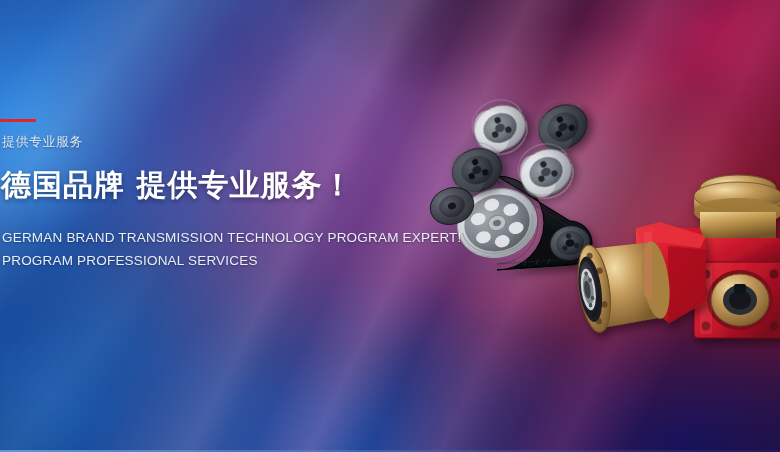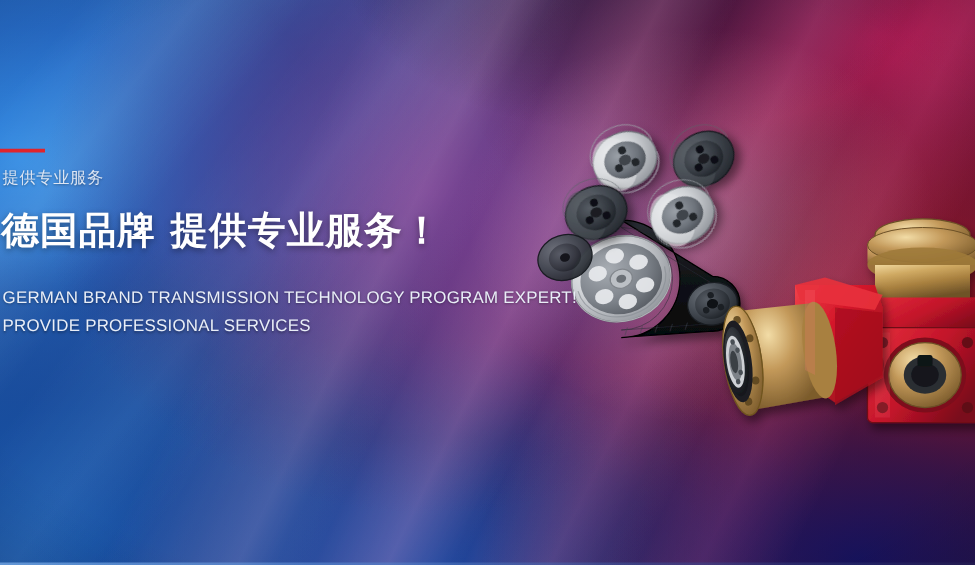--- a/index.html
+++ b/index.html
@@ -405,16 +405,16 @@
     </svg>
   </div>
 
   <div class="bottom-line"></div>
 
   <div class="copy">
     <div class="rule"></div>
     <div class="sub-cn">提供专业服务</div>
     <div class="title-cn">德国品牌 提供专业服务！</div>
     <div class="en1">GERMAN BRAND TRANSMISSION TECHNOLOGY PROGRAM EXPERT!</div>
-    <div class="en2">PROVIDE PROFESSIONAL SERVICES</div>
+    <div class="en2">PROGRAM PROFESSIONAL SERVICES</div>
   </div>
 
 </div>
 
 </body></html>

